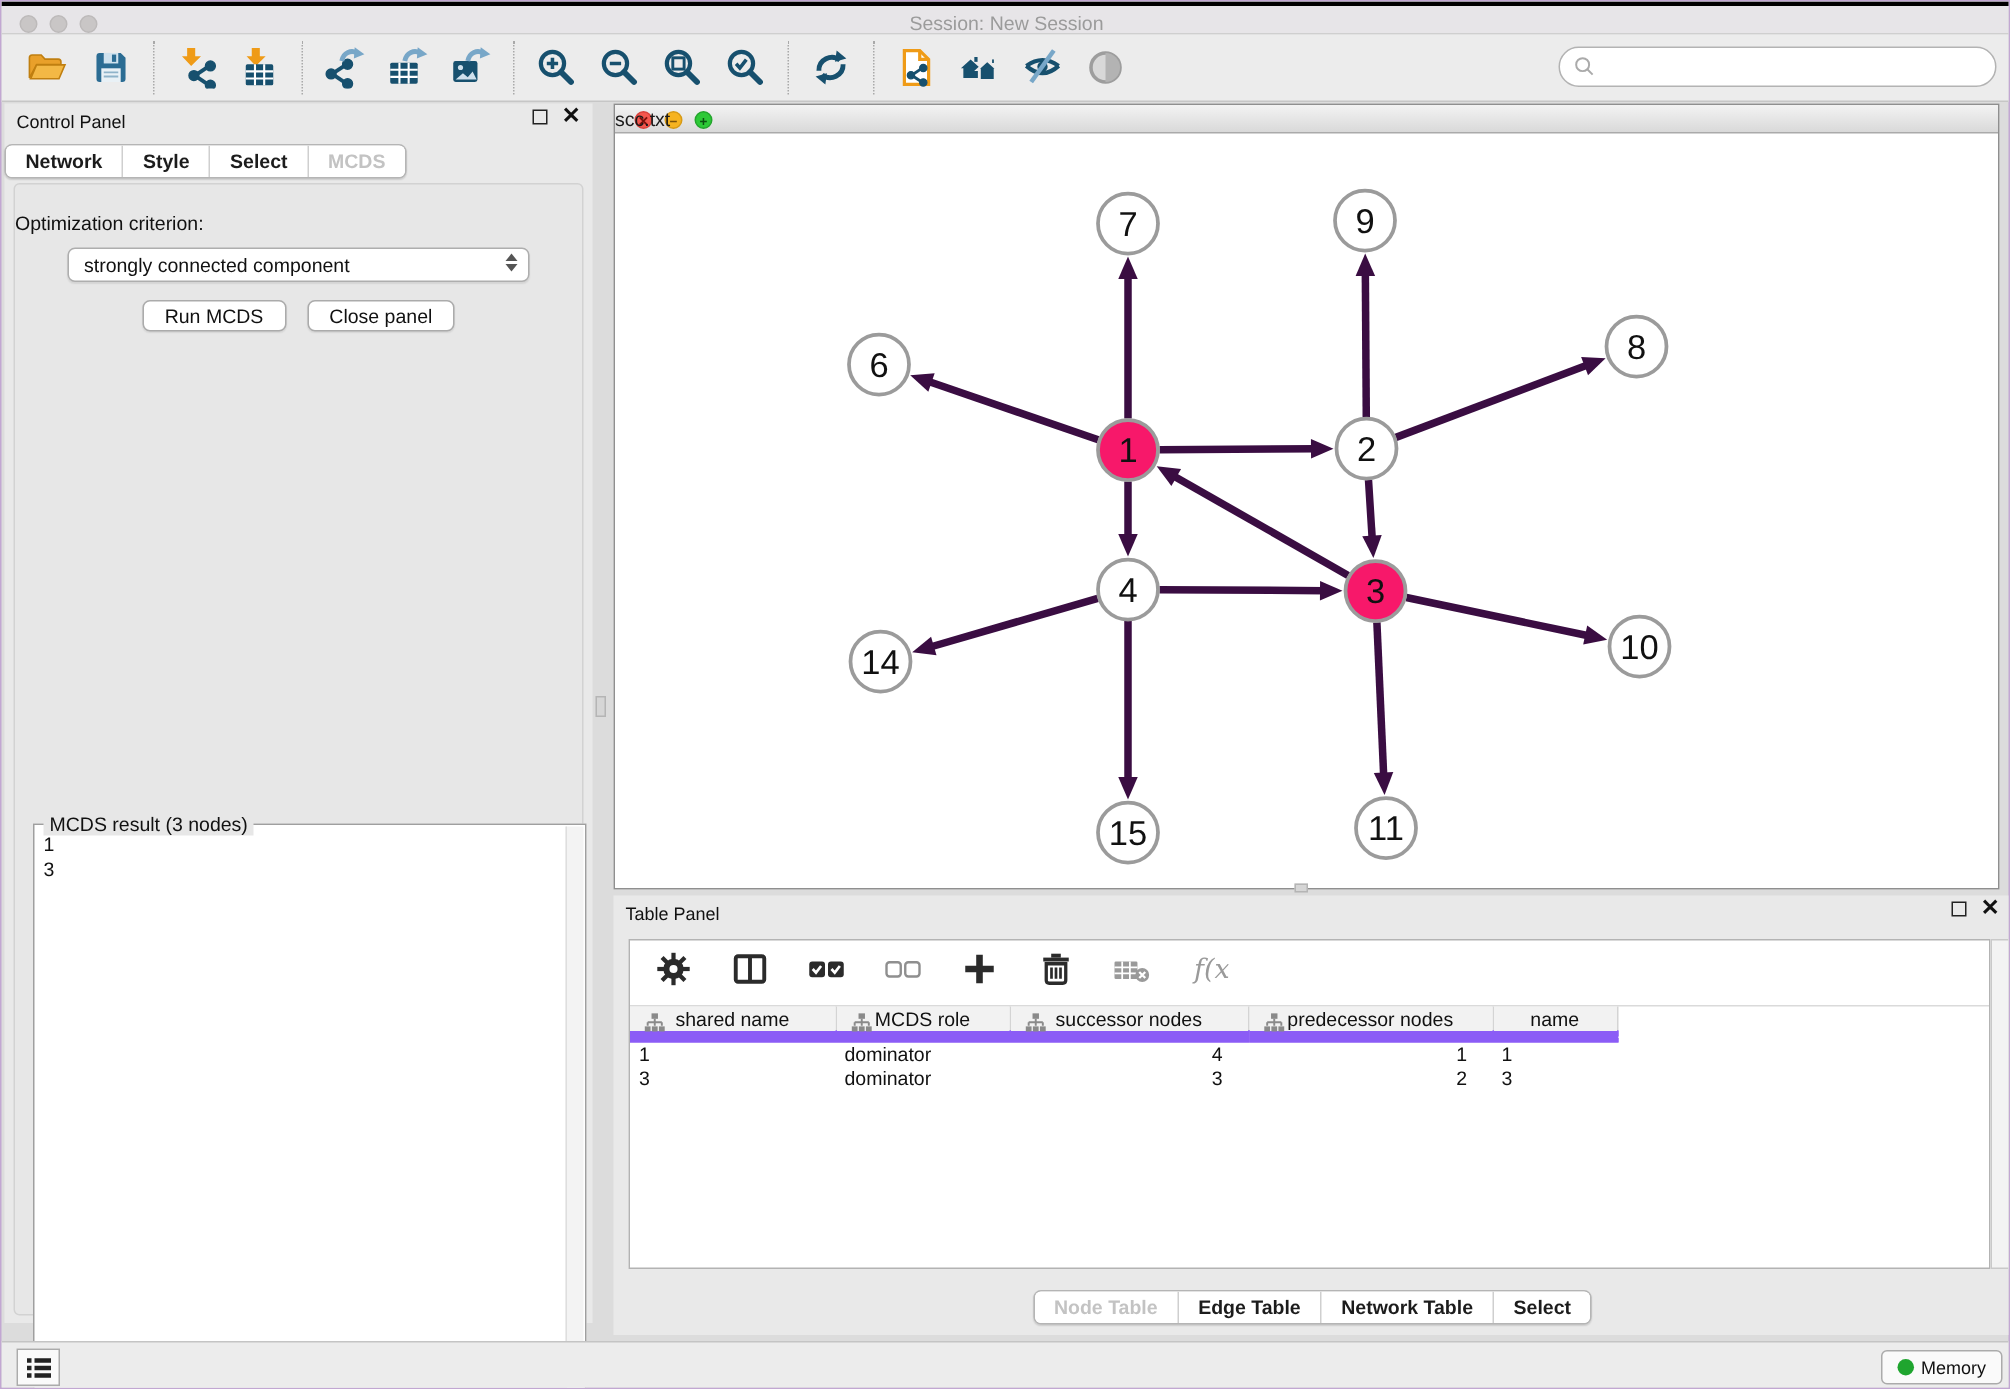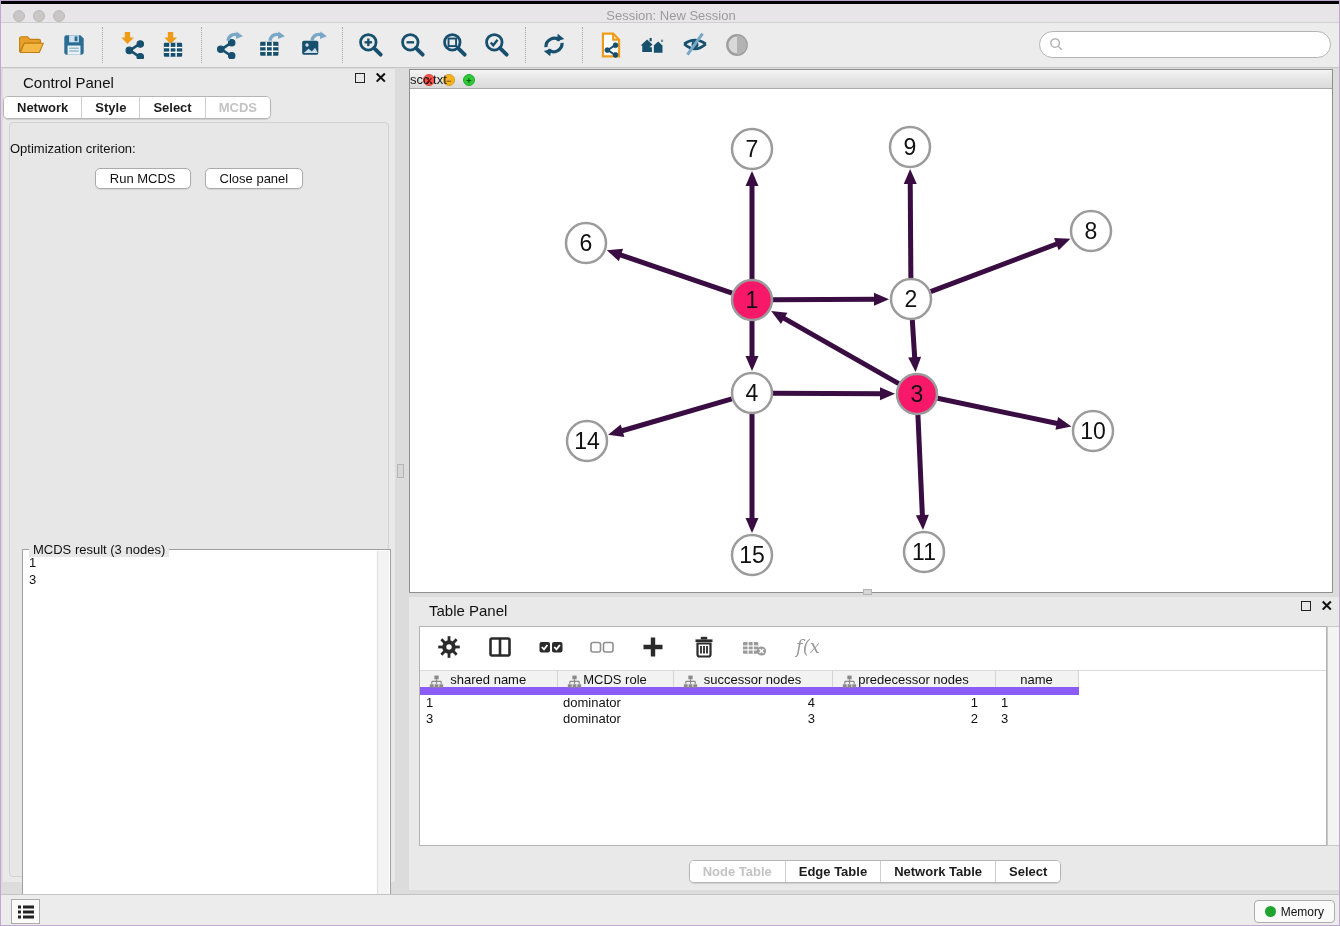--- a/index.html
+++ b/index.html
@@ -14,21 +14,21 @@
   
   .toolbar { position:absolute; left:0; top:22px; width:1340px; height:45px; background:#ececec; border-bottom:1px solid #c6c6c6; display:flex; align-items:center; padding-left:10px; }
   .tb-item { width:34px; height:34px; display:flex; align-items:center; justify-content:center; margin:0 4px; }
   .tb-sep { width:1px; height:36px; margin:0 7px; border-left:1px dotted #a9a9a9; }
   .search-wrap { position:absolute; right:10px; top:8px; width:292px; height:27px; background:#fff; border:1px solid #b3b3b3; border-radius:14px; display:flex; align-items:center; padding-left:9px; }
   .search-wrap svg { opacity:.55; }
 
   
   .cpanel { position:absolute; left:2px; top:68px; width:392px; height:813px; background:#e9e9e9; }
   .panel-head { position:relative; height:24px; }
-  .panel-head .ph-title { position:absolute; left:8px; top:5px; font-size:15px; color:#111;margin-left:12px; }
+  .panel-head .ph-title { position:absolute; left:8px; top:5px; font-size:12px; color:#111; }
   .ph-icons { position:absolute; right:8px; top:4px; display:flex; gap:9px; align-items:center; }
   .float-ic { width:10px; height:10px; border:1.6px solid #222; }
   .close-ic { font-size:15px; font-weight:bold; color:#111; line-height:10px; }
 
   .tabrow { display:flex; justify-content:flex-start; margin-top:3px; }
   .tabgroup { display:inline-flex; background:#fff; border:1px solid #b5b5b5; border-radius:5px; overflow:hidden; box-shadow:0 1px 1px rgba(0,0,0,.12); }
   .tab { padding:3px 13px; font-size:13px; font-weight:600; color:#1c1c1c; border-left:1px solid #cfcfcf; background:#fff; white-space:nowrap; }
   .tab:first-child { border-left:none; }
   .tab.selected { color:#c3c3c3; }
 
@@ -279,20 +279,27 @@
   <div class="tabrow">
       <div class="tabgroup" id="cp-tabs">
         <div class="tab">Network</div>
         <div class="tab">Style</div>
         <div class="tab">Select</div>
         <div class="tab selected">MCDS</div>
       </div>
     </div>
   <div class="cp-content">
     <div class="opt-label">Optimization criterion:</div>
+    <div class="dropdown">
+      <span>strongly connected component</span>
+      <span class="dd-arrows">
+          <i class="dd-up"></i>
+          <i class="dd-down"></i>
+        </span>
+    </div>
     <div class="btnrow">
       <button class="mac-btn">Run MCDS</button>
       <button class="mac-btn">Close panel</button>
     </div>
     <div class="result-box">
       <span class="result-legend">MCDS result (3 nodes)</span>
       <div class="result-text" id="result-lines">1
 3</div>
       <div class="result-scroll"></div>
     </div>

